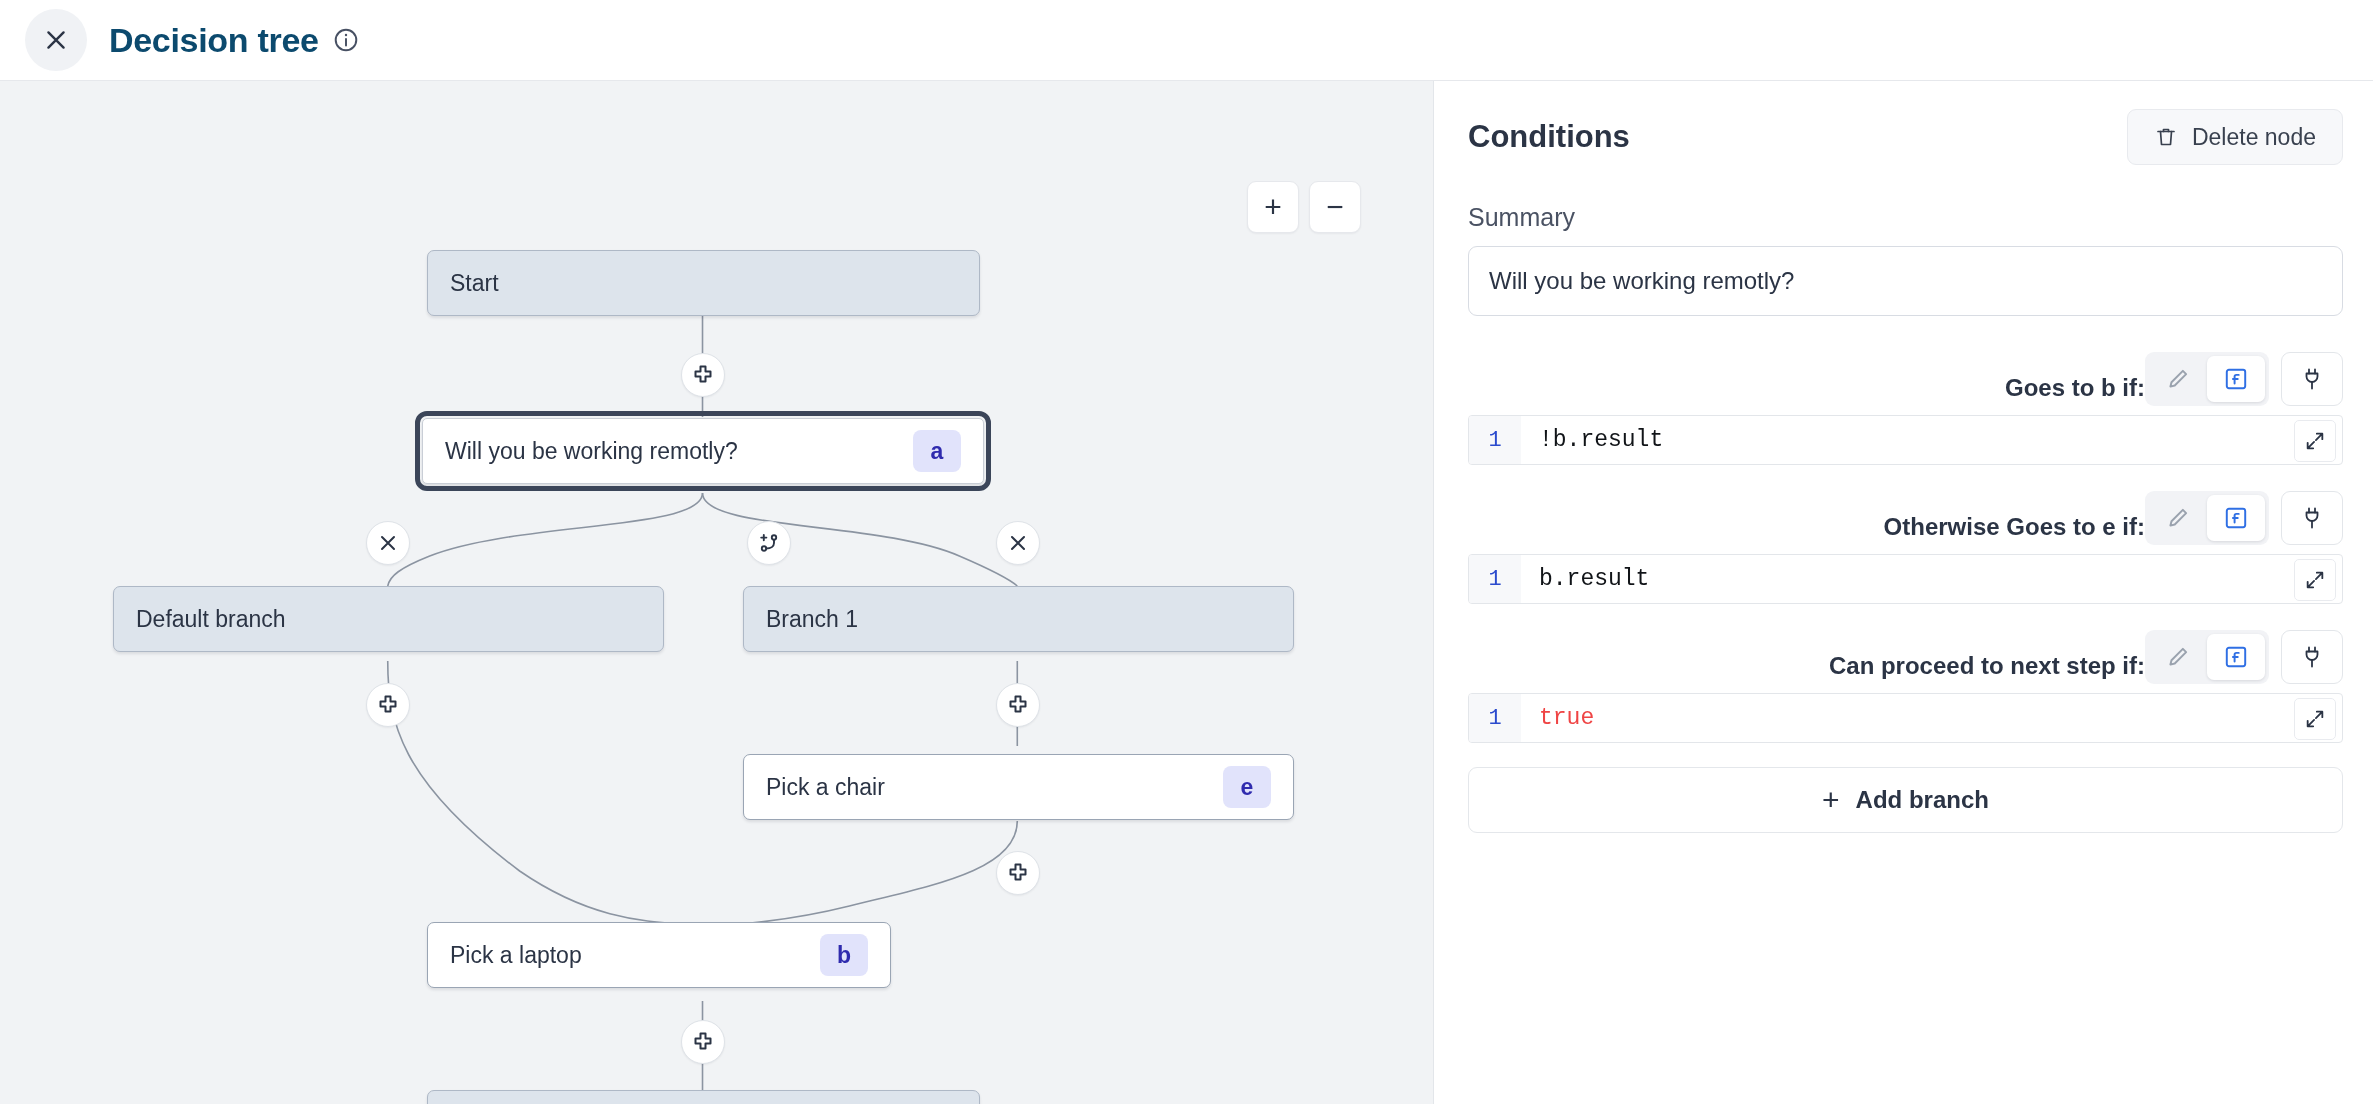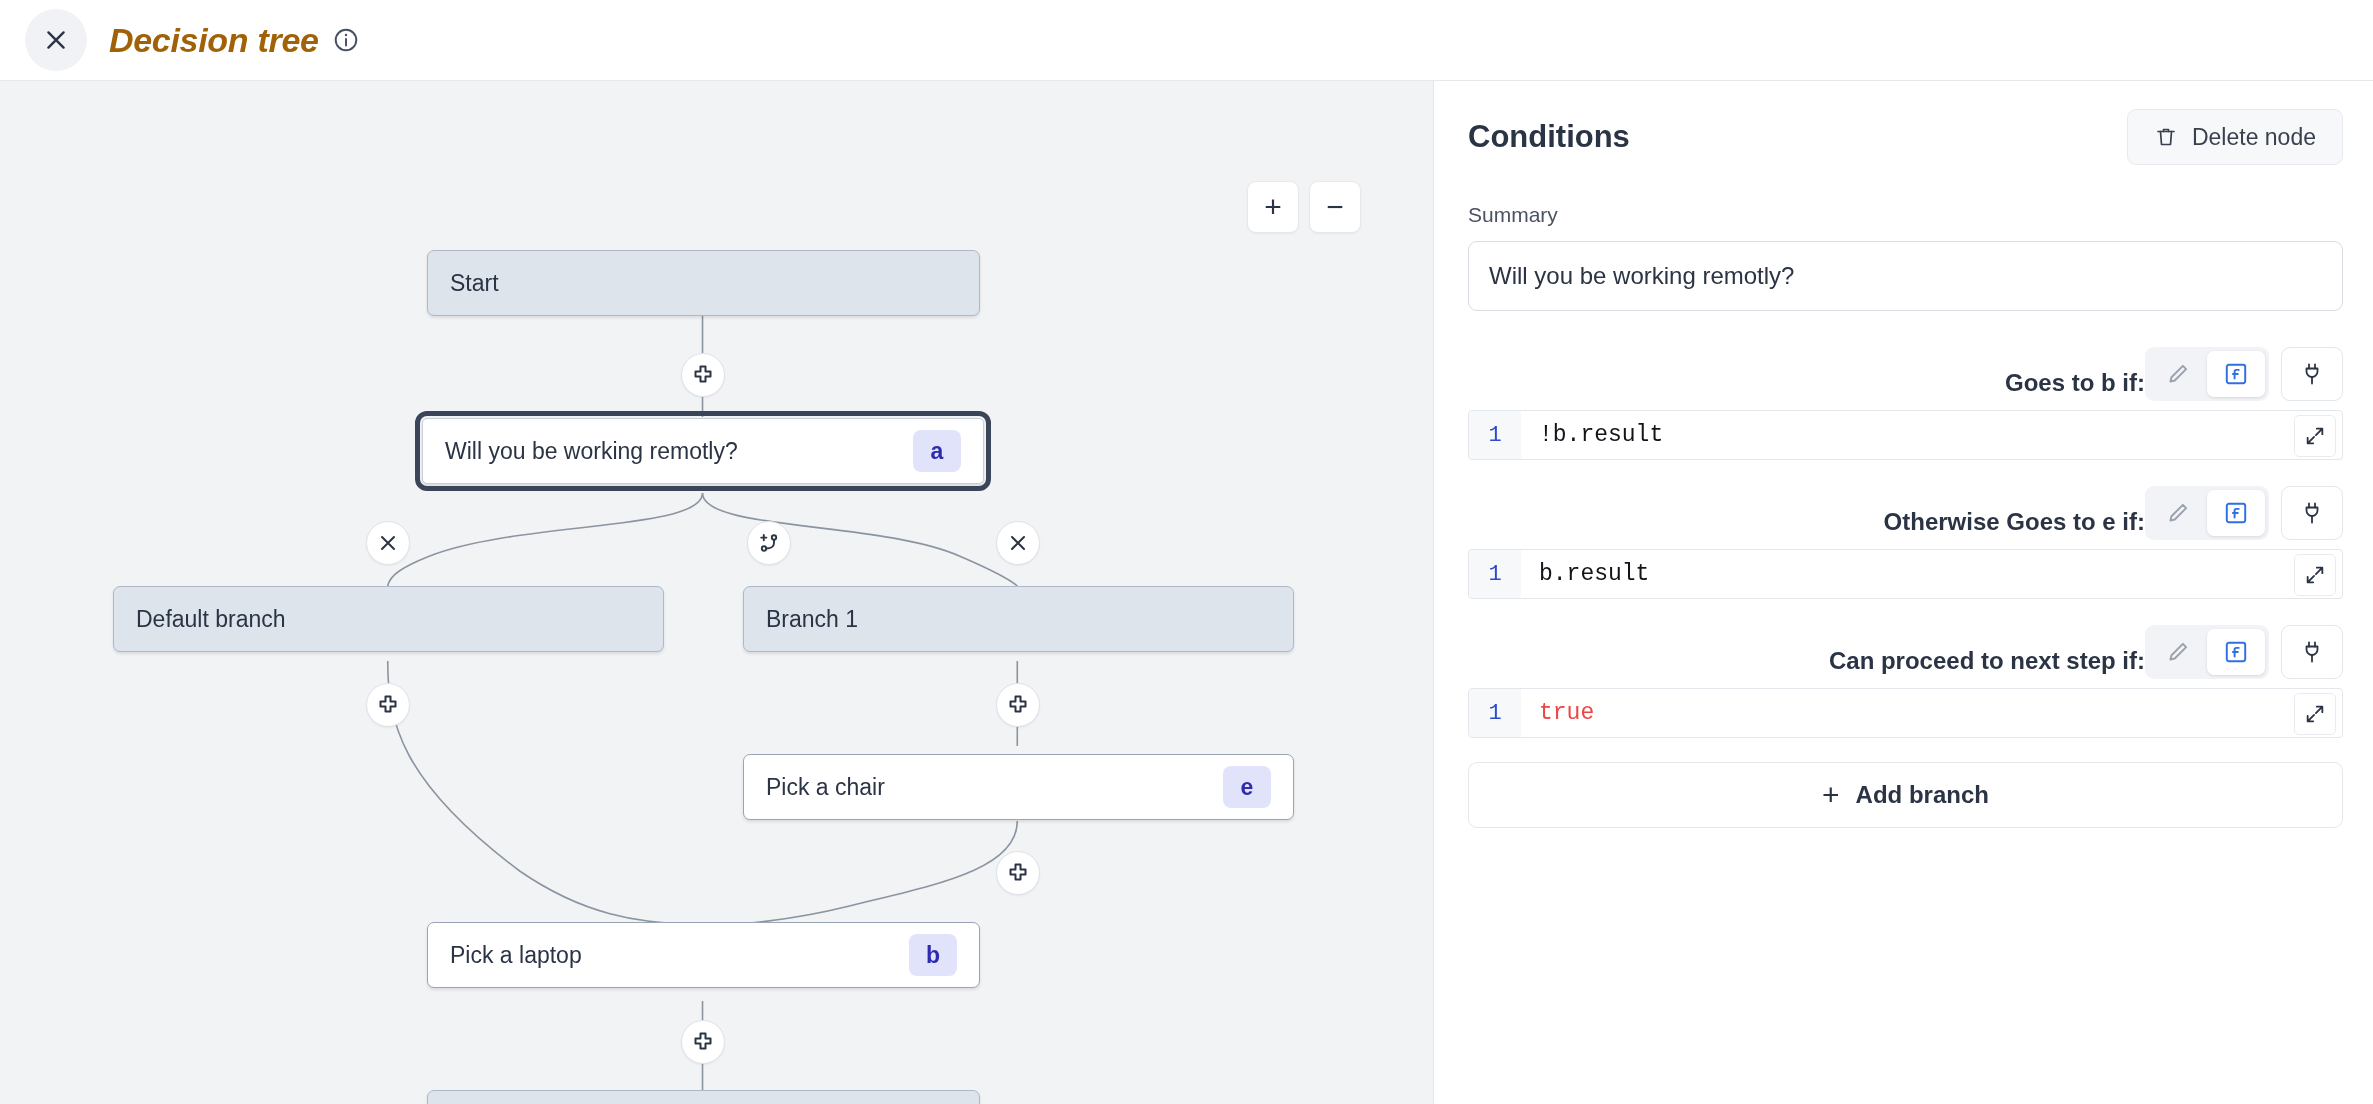--- a/index.html
+++ b/index.html
@@ -22,21 +22,21 @@
     gap: 22px;
   }
   .close-btn {
     width: 62px; height: 62px; border-radius: 50%;
     background: #f0f2f5;
     display: flex; align-items: center; justify-content: center;
     cursor: pointer; border: none;
   }
   .close-btn svg { width: 26px; height: 26px; }
   .title-wrap { display: flex; align-items: center; gap: 14px; }
-  .page-title { font-size: 34px; font-weight: bold; letter-spacing: -0.3px; color: #a16207; font-style: italic; }
+  .page-title { font-size: 34px; font-weight: bold; letter-spacing: -0.3px; color: #0c4a6e; }
   .info-icon { width: 26px; height: 26px; display: block; }
 
   
   .body { flex: 1; display: flex; min-height: 0; }
 
   
   .canvas {
     position: relative;
     width: 1434px; min-width: 1434px;
     background: #f1f3f5;
@@ -111,21 +111,21 @@
   .panel-title { font-size: 31px; font-weight: bold; color: #2b3445; }
   .delete-node-btn {
     display: flex; align-items: center; gap: 14px;
     height: 56px; padding: 0 26px;
     background: #f7f8fa; border: 1px solid #e8eaee; border-radius: 9px;
     font-size: 23px; color: #39414f; cursor: pointer;
     font-family: inherit;
   }
   .delete-node-btn svg { width: 24px; height: 26px; }
 
-  .field-label { font-size: 21px; color: #4a5263; margin-bottom: 14px; }
+  .field-label { font-size: 25px; color: #4a5263; margin-bottom: 14px; }
   .summary-input {
     width: 100%; height: 70px;
     border: 1px solid #d8dce3; border-radius: 9px;
     background: #fff; padding: 0 20px;
     font-size: 24px; color: #2b3445;
     font-family: inherit;
     display: flex; align-items: center;
     margin-bottom: 34px;
   }
 
@@ -253,21 +253,21 @@
 
         <div class="node gray" style="left:743px; top:505px; width:551px;">
           <span class="label">Branch 1</span>
         </div>
 
         <div class="node white" style="left:743px; top:673px; width:551px;">
           <span class="label">Pick a chair</span>
           <span class="badge">e</span>
         </div>
 
-        <div class="node white" style="left:427px; top:841px; width:553px;align-items:center;">
+        <div class="node white" style="left:427px; top:841px; width:464px;align-items:center;">
           <span class="label">Pick a laptop</span>
           <span class="badge">b</span>
         </div>
 
         <div class="node gray" style="left:427px; top:1009px; width:553px;">
           
         </div>
 
         <div class="handle" style="left:681px; top:272px;">
           <svg viewBox="0 0 24 24" fill="none" stroke="#2b3445" stroke-width="2" stroke-linejoin="round">

